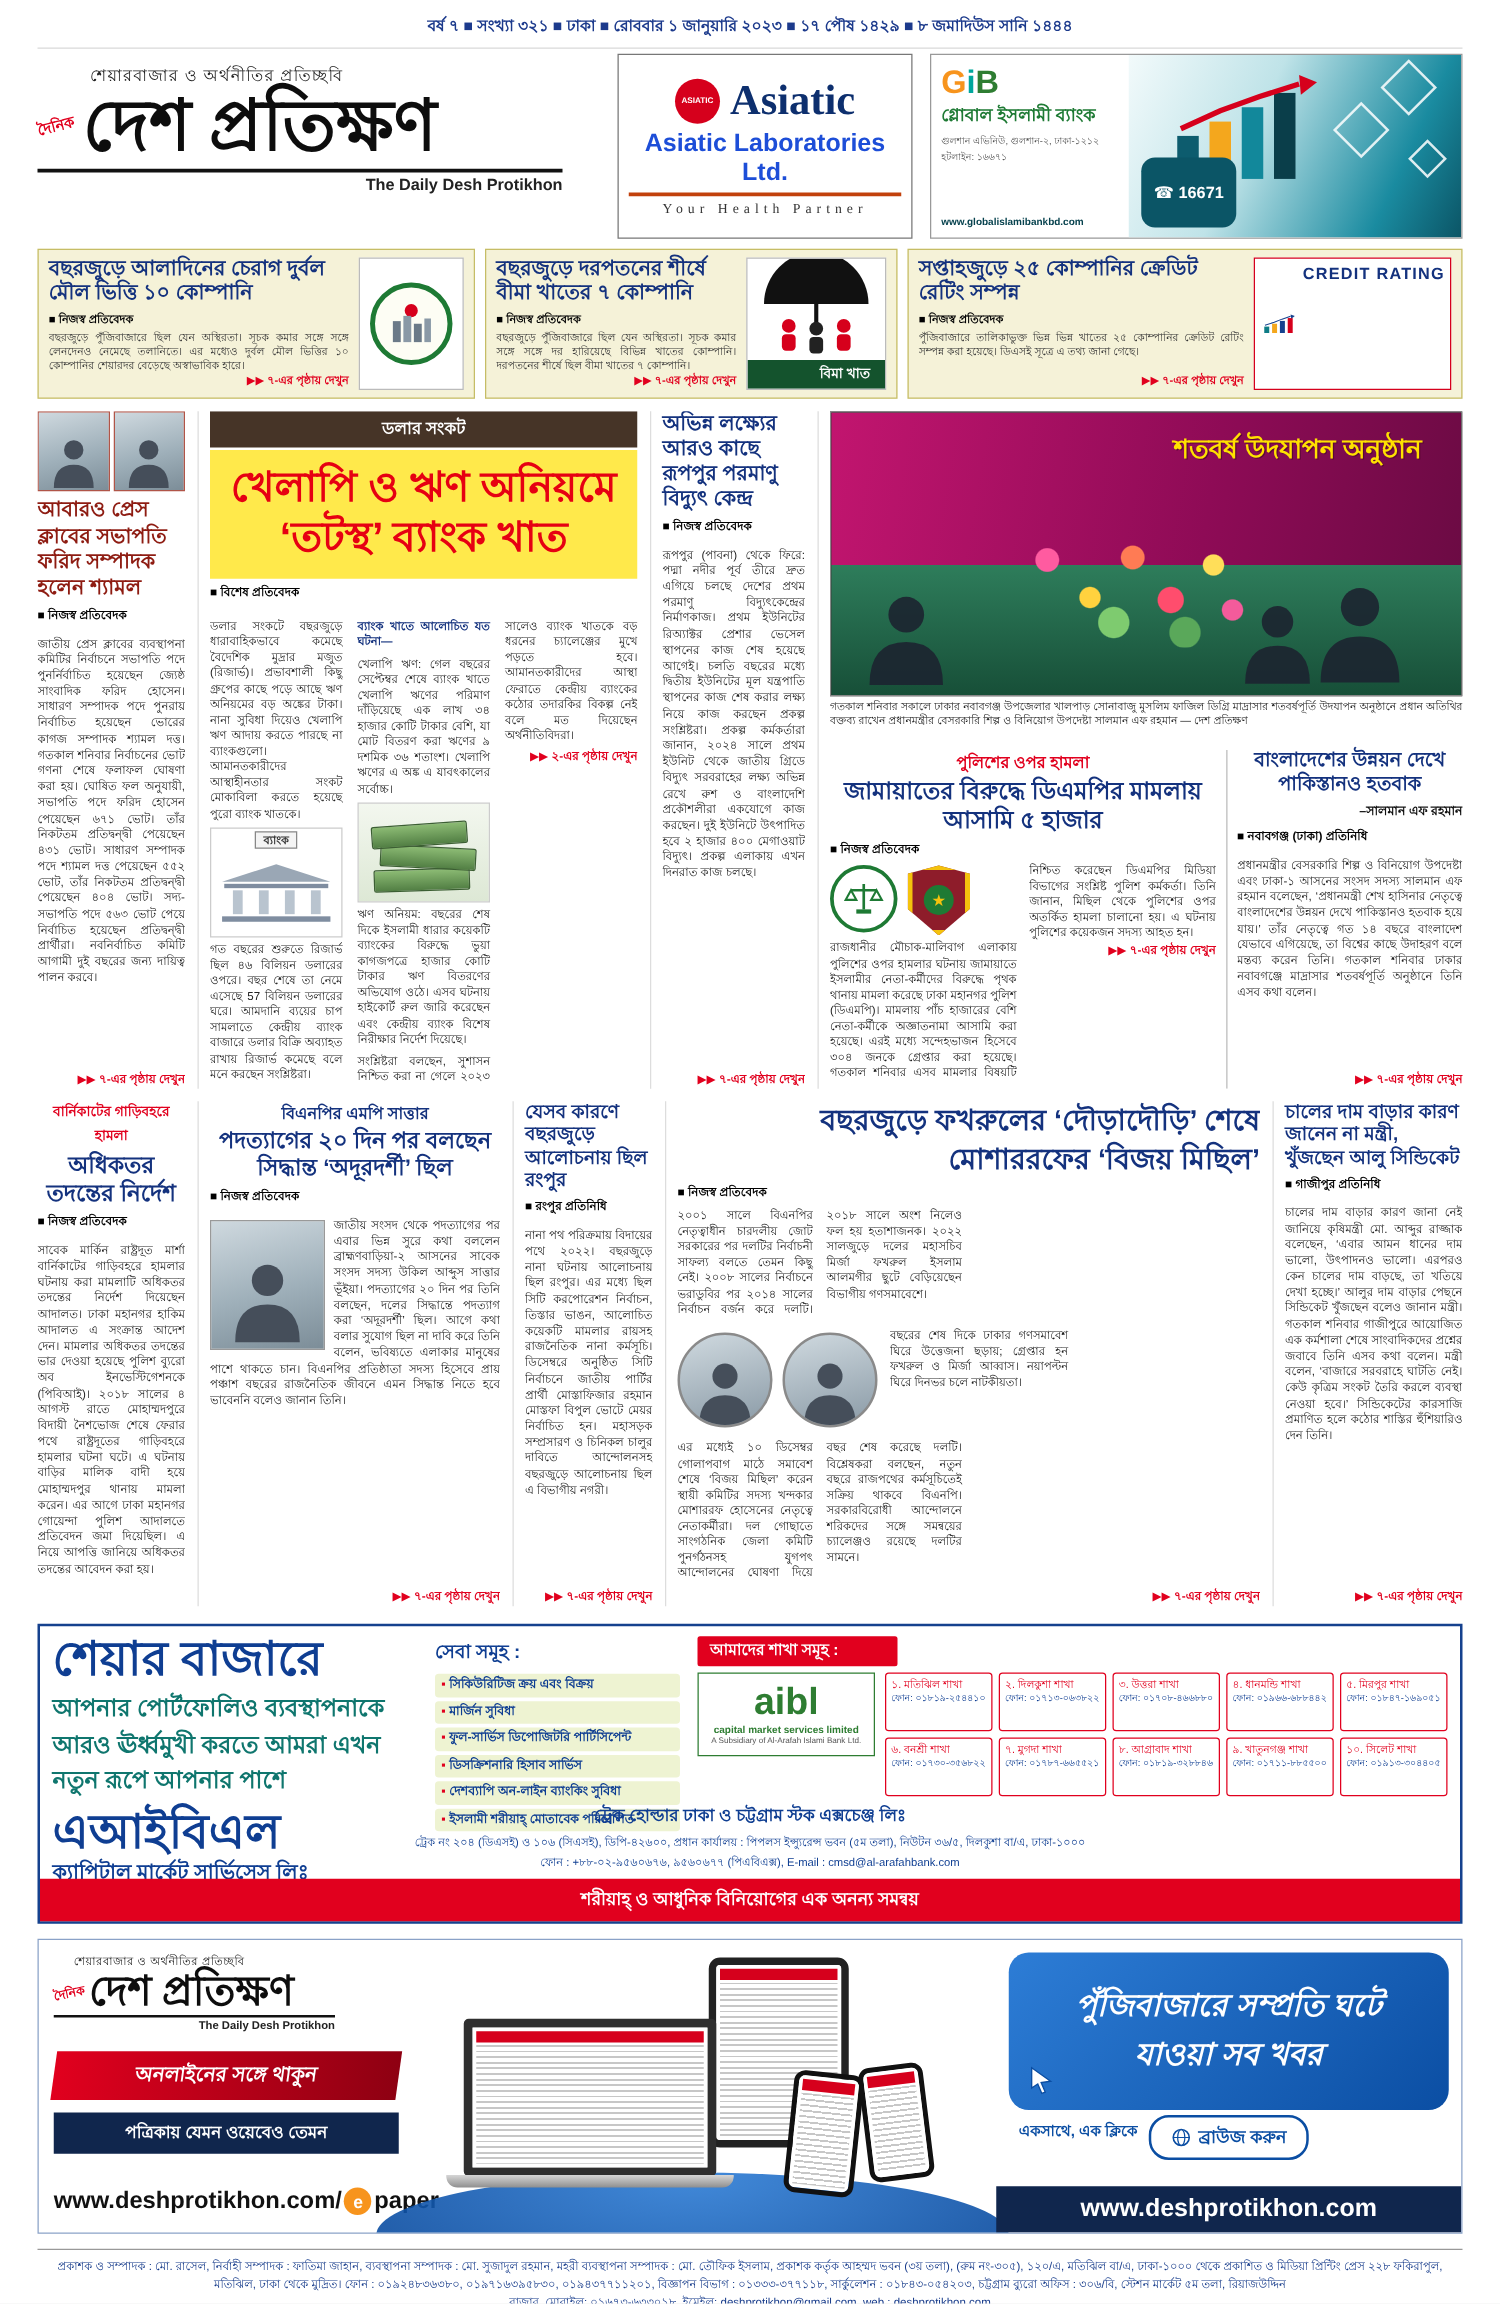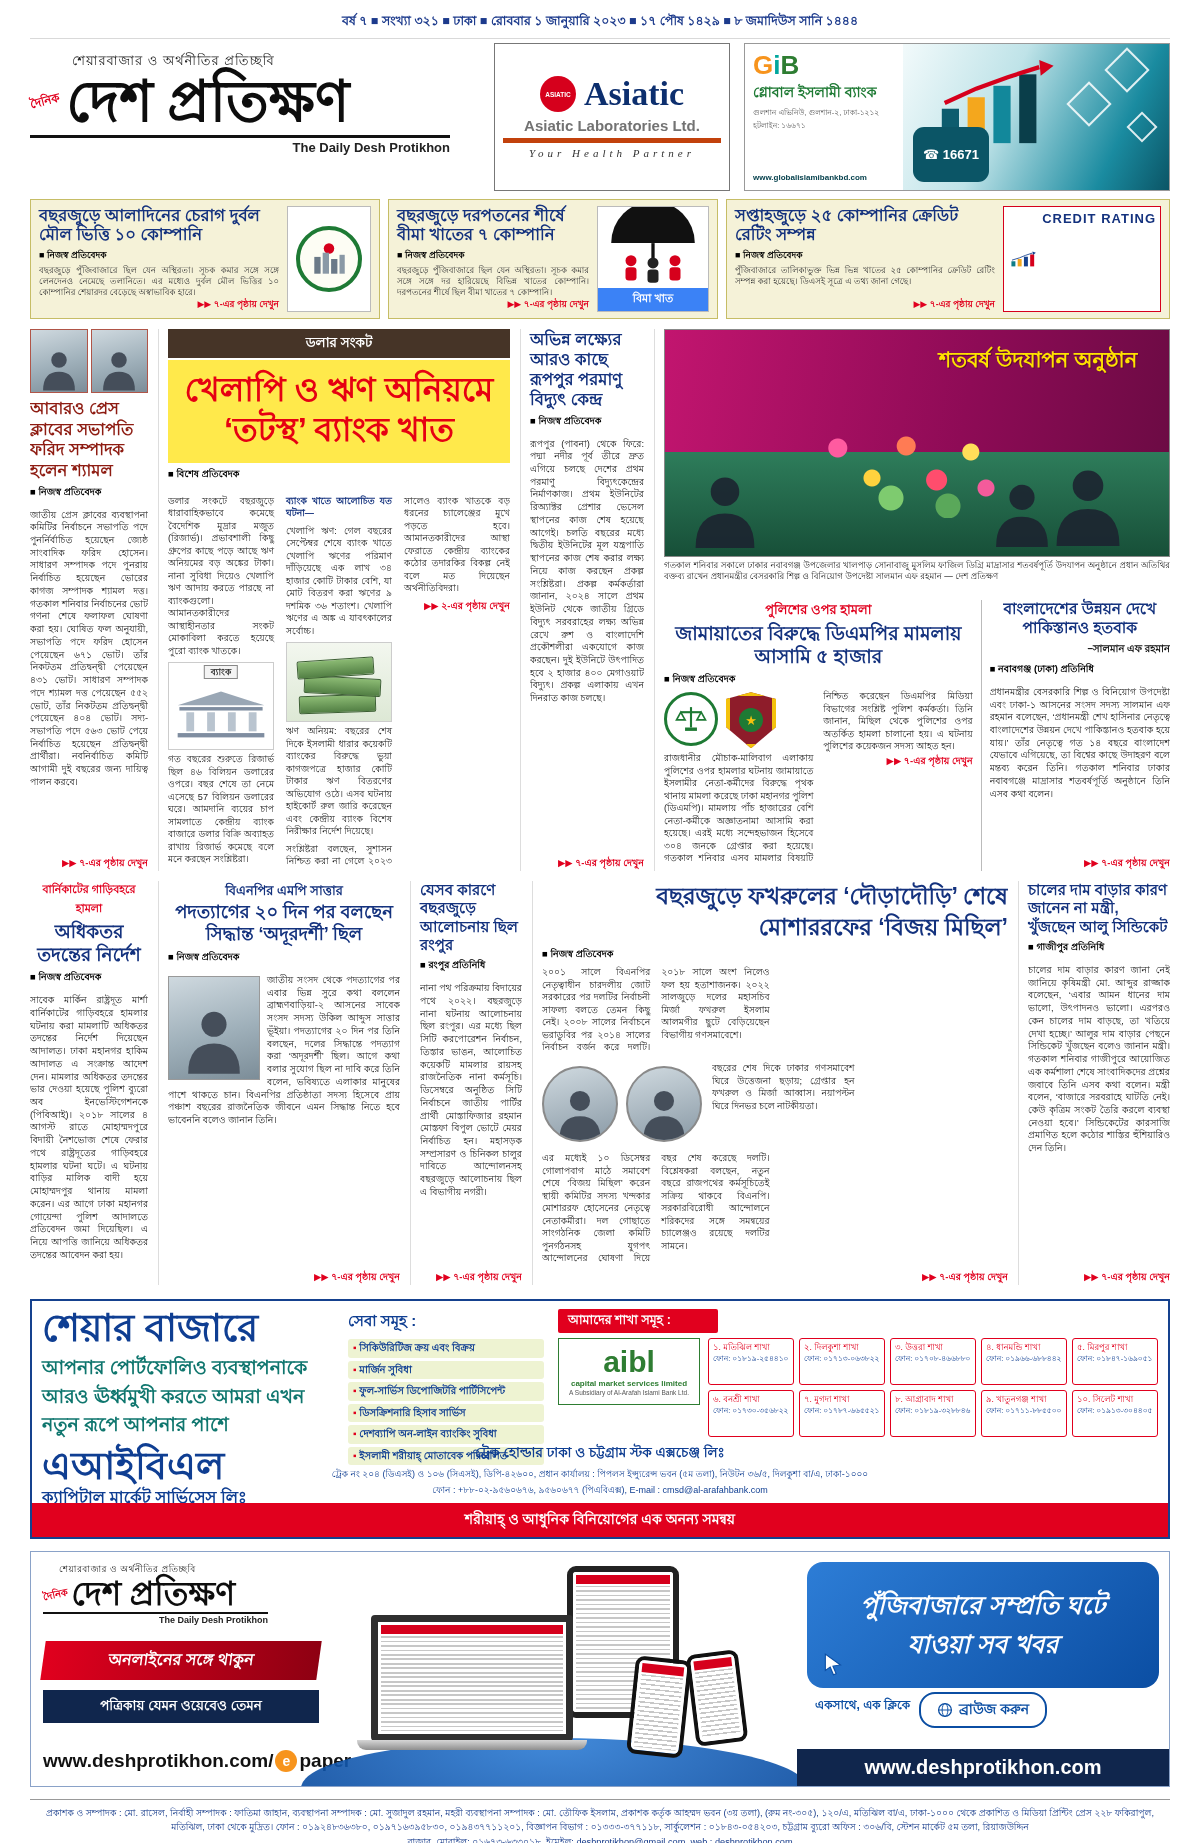--- a/index.html
+++ b/index.html
@@ -13,22 +13,22 @@
 .m-pre{font-size:13px;color:#222;letter-spacing:1px;margin-left:42px}
 .m-title-row{display:flex;align-items:flex-start;gap:6px}
 .m-daily{color:#e1001e;font-size:12px;font-weight:bold;transform:rotate(-14deg);margin-top:20px}
 .m-title{font-size:57px;font-weight:900;color:#0d0d0d;line-height:1.05;font-family:"Liberation Serif","DejaVu Serif",serif}
 .m-rule{border-top:3px solid #111;width:420px;margin-top:3px}
 .m-sub{font-size:13px;font-weight:bold;color:#222;width:420px;text-align:right;padding-top:2px}
 .ad-asi{width:236px;border:1px solid #777;padding:8px;text-align:center;display:flex;flex-direction:column;justify-content:center;gap:4px;background:#fff}
 .asi-top{display:flex;align-items:center;justify-content:center;gap:8px}
 .asi-logo{width:36px;height:36px;border-radius:50%;background:#d6001c;color:#fff;font-size:6.5px;font-weight:bold;display:flex;align-items:center;justify-content:center;flex:0 0 auto}
 .asi-brand{font-size:34px;font-weight:bold;color:#0d2f6e;font-family:"Liberation Serif","DejaVu Serif",serif}
-.asi-company{color:#737373;font-weight:bold;font-size:15px}
-.asi-tag{font-size:11px;letter-spacing:4px;color:#333;font-style:italic;font-family:"Liberation Serif","DejaVu Serif",serif;border-top:5px solid #c2410c;padding-top:4px}
+.asi-company{color:#1d4ed8;font-weight:bold;font-size:20px}
+.asi-tag{font-size:11px;letter-spacing:4px;color:#333;font-family:"Liberation Serif","DejaVu Serif",serif;border-top:3px solid #c2410c;padding-top:4px}
 .ad-gib{flex:1;border:1px solid #999;display:flex;overflow:hidden;background:#fff}
 .gib-left{width:158px;padding:8px;display:flex;flex-direction:column;gap:3px}
 .gib-logo{font-size:26px;font-weight:900;line-height:1}
 .gib-logo .g1{color:#f7941d}.gib-logo .g2{color:#00a79d}.gib-logo .g3{color:#2e7d32}
 .gib-name{color:#1e7a34;font-weight:bold;font-size:14px}
 .gib-addr{font-size:7.5px;color:#555;line-height:1.35}
 .gib-site{font-size:8px;color:#07424e;font-weight:bold;margin-top:auto}
 .gib-right{flex:1;position:relative;background:linear-gradient(115deg,#f2fafb 0%,#bfe3e8 38%,#1a8ba0 78%,#0b5566 100%)}
 .hex{position:absolute;border:2px solid rgba(255,255,255,.85);width:32px;height:32px;transform:rotate(45deg)}
 .hex.h1{right:26px;top:10px}.hex.h2{right:64px;top:44px}.hex.h3{right:16px;top:72px;width:22px;height:22px}
@@ -42,21 +42,21 @@
 .t-main{flex:1;display:flex;flex-direction:column;min-width:0}
 .t-title{color:#14327e;font-weight:bold;font-size:16.5px;line-height:1.18}
 .t-byline{font-size:9px;font-weight:bold;margin:3px 0 2px;color:#000}
 .t-body{font-size:8.5px;line-height:1.32;text-align:justify;color:#333;flex:1;overflow:hidden}
 .t-link{color:#e1001e;font-size:9px;font-weight:bold;text-align:right;cursor:pointer}
 .t-img{background:#fff;border:1px solid #bbb;position:relative;overflow:hidden;flex:0 0 auto}
 .dse{width:84px;display:flex;align-items:center;justify-content:center}
 .dse-ring{width:66px;height:66px;border-radius:50%;border:4px solid #1e7a34;display:flex;align-items:center;justify-content:center;background:#fdfdf4}
 .umb{width:112px;display:flex;flex-direction:column}
 .umb svg{flex:1;width:100%}
-.umb-label{background:#3b82f6;color:#fff;font-size:11px;font-weight:bold;text-align:center;padding:2px 0}
+.umb-label{background:#14532d;color:#fff;font-size:11px;font-weight:bold;text-align:right;padding:2px 12px}
 .credit{width:158px;border:1px solid #d6001c;display:flex;flex-direction:row;padding:4px}
 .credit svg{flex:1;width:100%}
 .credit-label{color:#14327e;font-size:13px;font-weight:900;text-align:center;letter-spacing:1px}
 
 .row1{display:grid;grid-template-columns:118px 352px 124px 1fr;gap:10px;margin-top:10px;height:542px}
 .row2{display:grid;grid-template-columns:118px 242px 112px 1fr 152px;gap:10px;margin-top:10px;height:404px}
 .row1>*+*,.row2>*+*{border-left:1px solid #ddd;padding-left:9px}
 .article{display:flex;flex-direction:column;overflow:hidden;min-width:0}
 .a-title{color:#14327e;font-weight:bold;line-height:1.22}
 .a-body{font-size:9.3px;line-height:1.37;text-align:justify;color:#222;flex:1;overflow:hidden;margin-top:8px}

